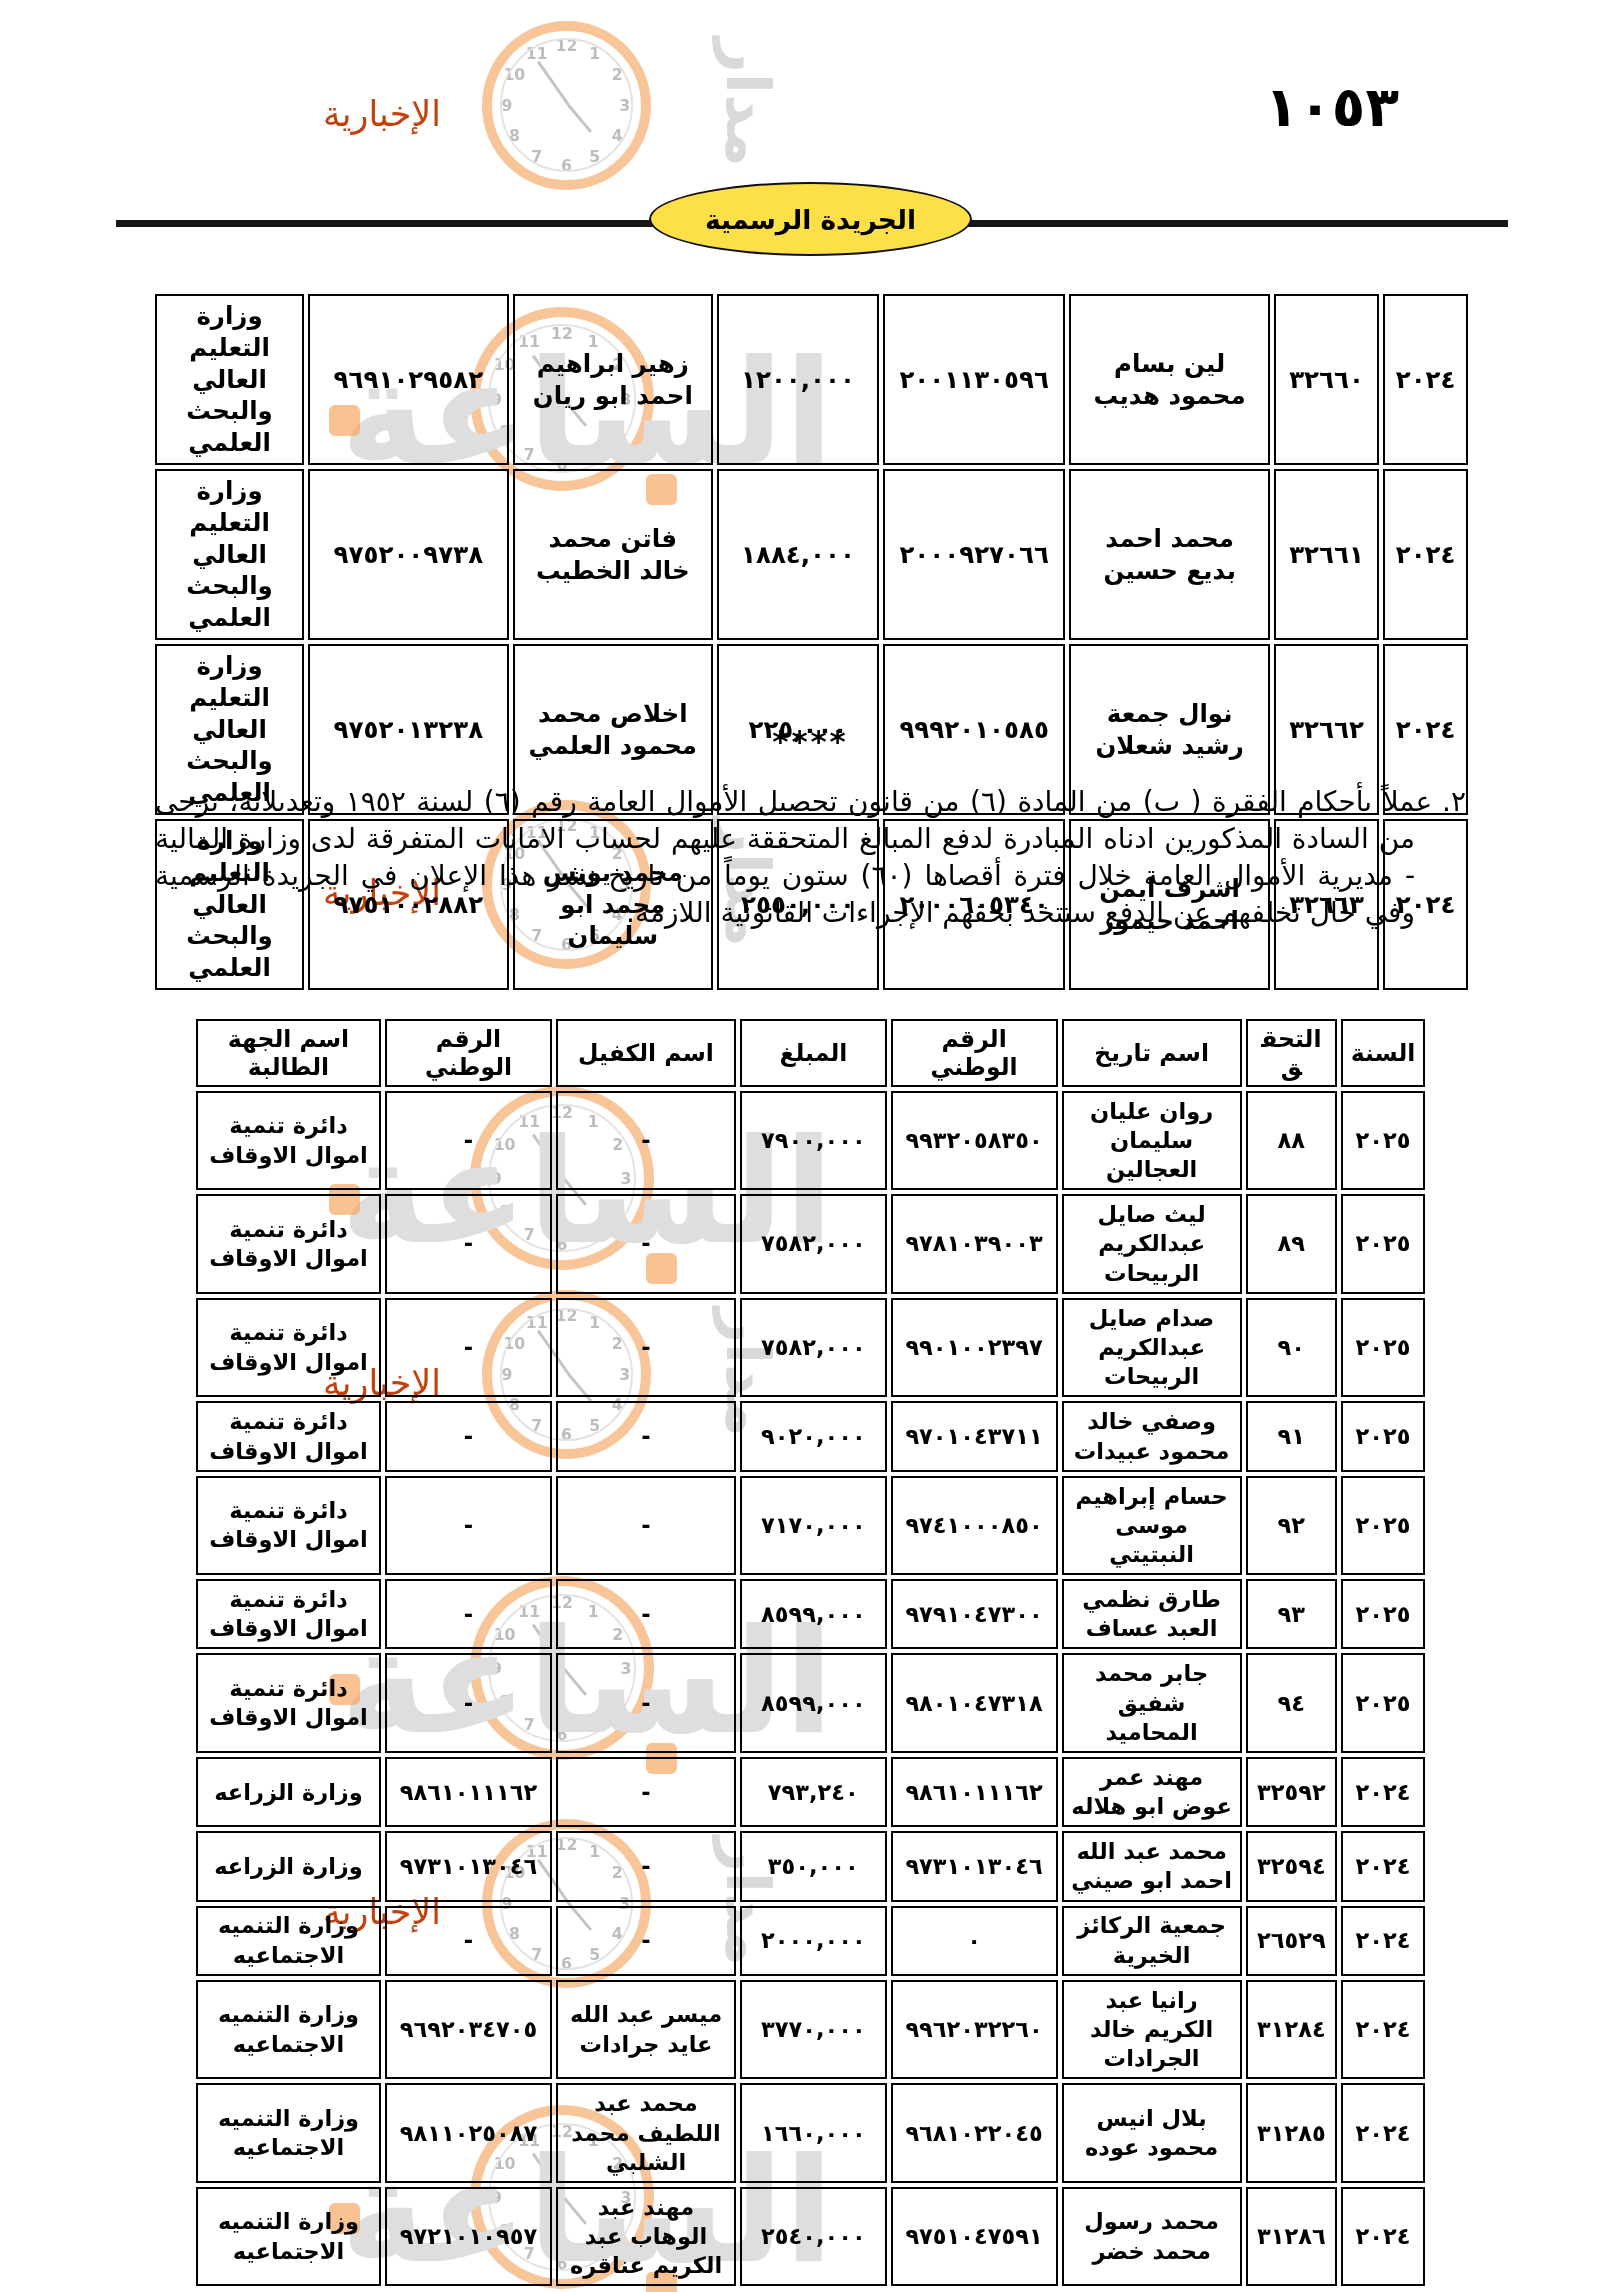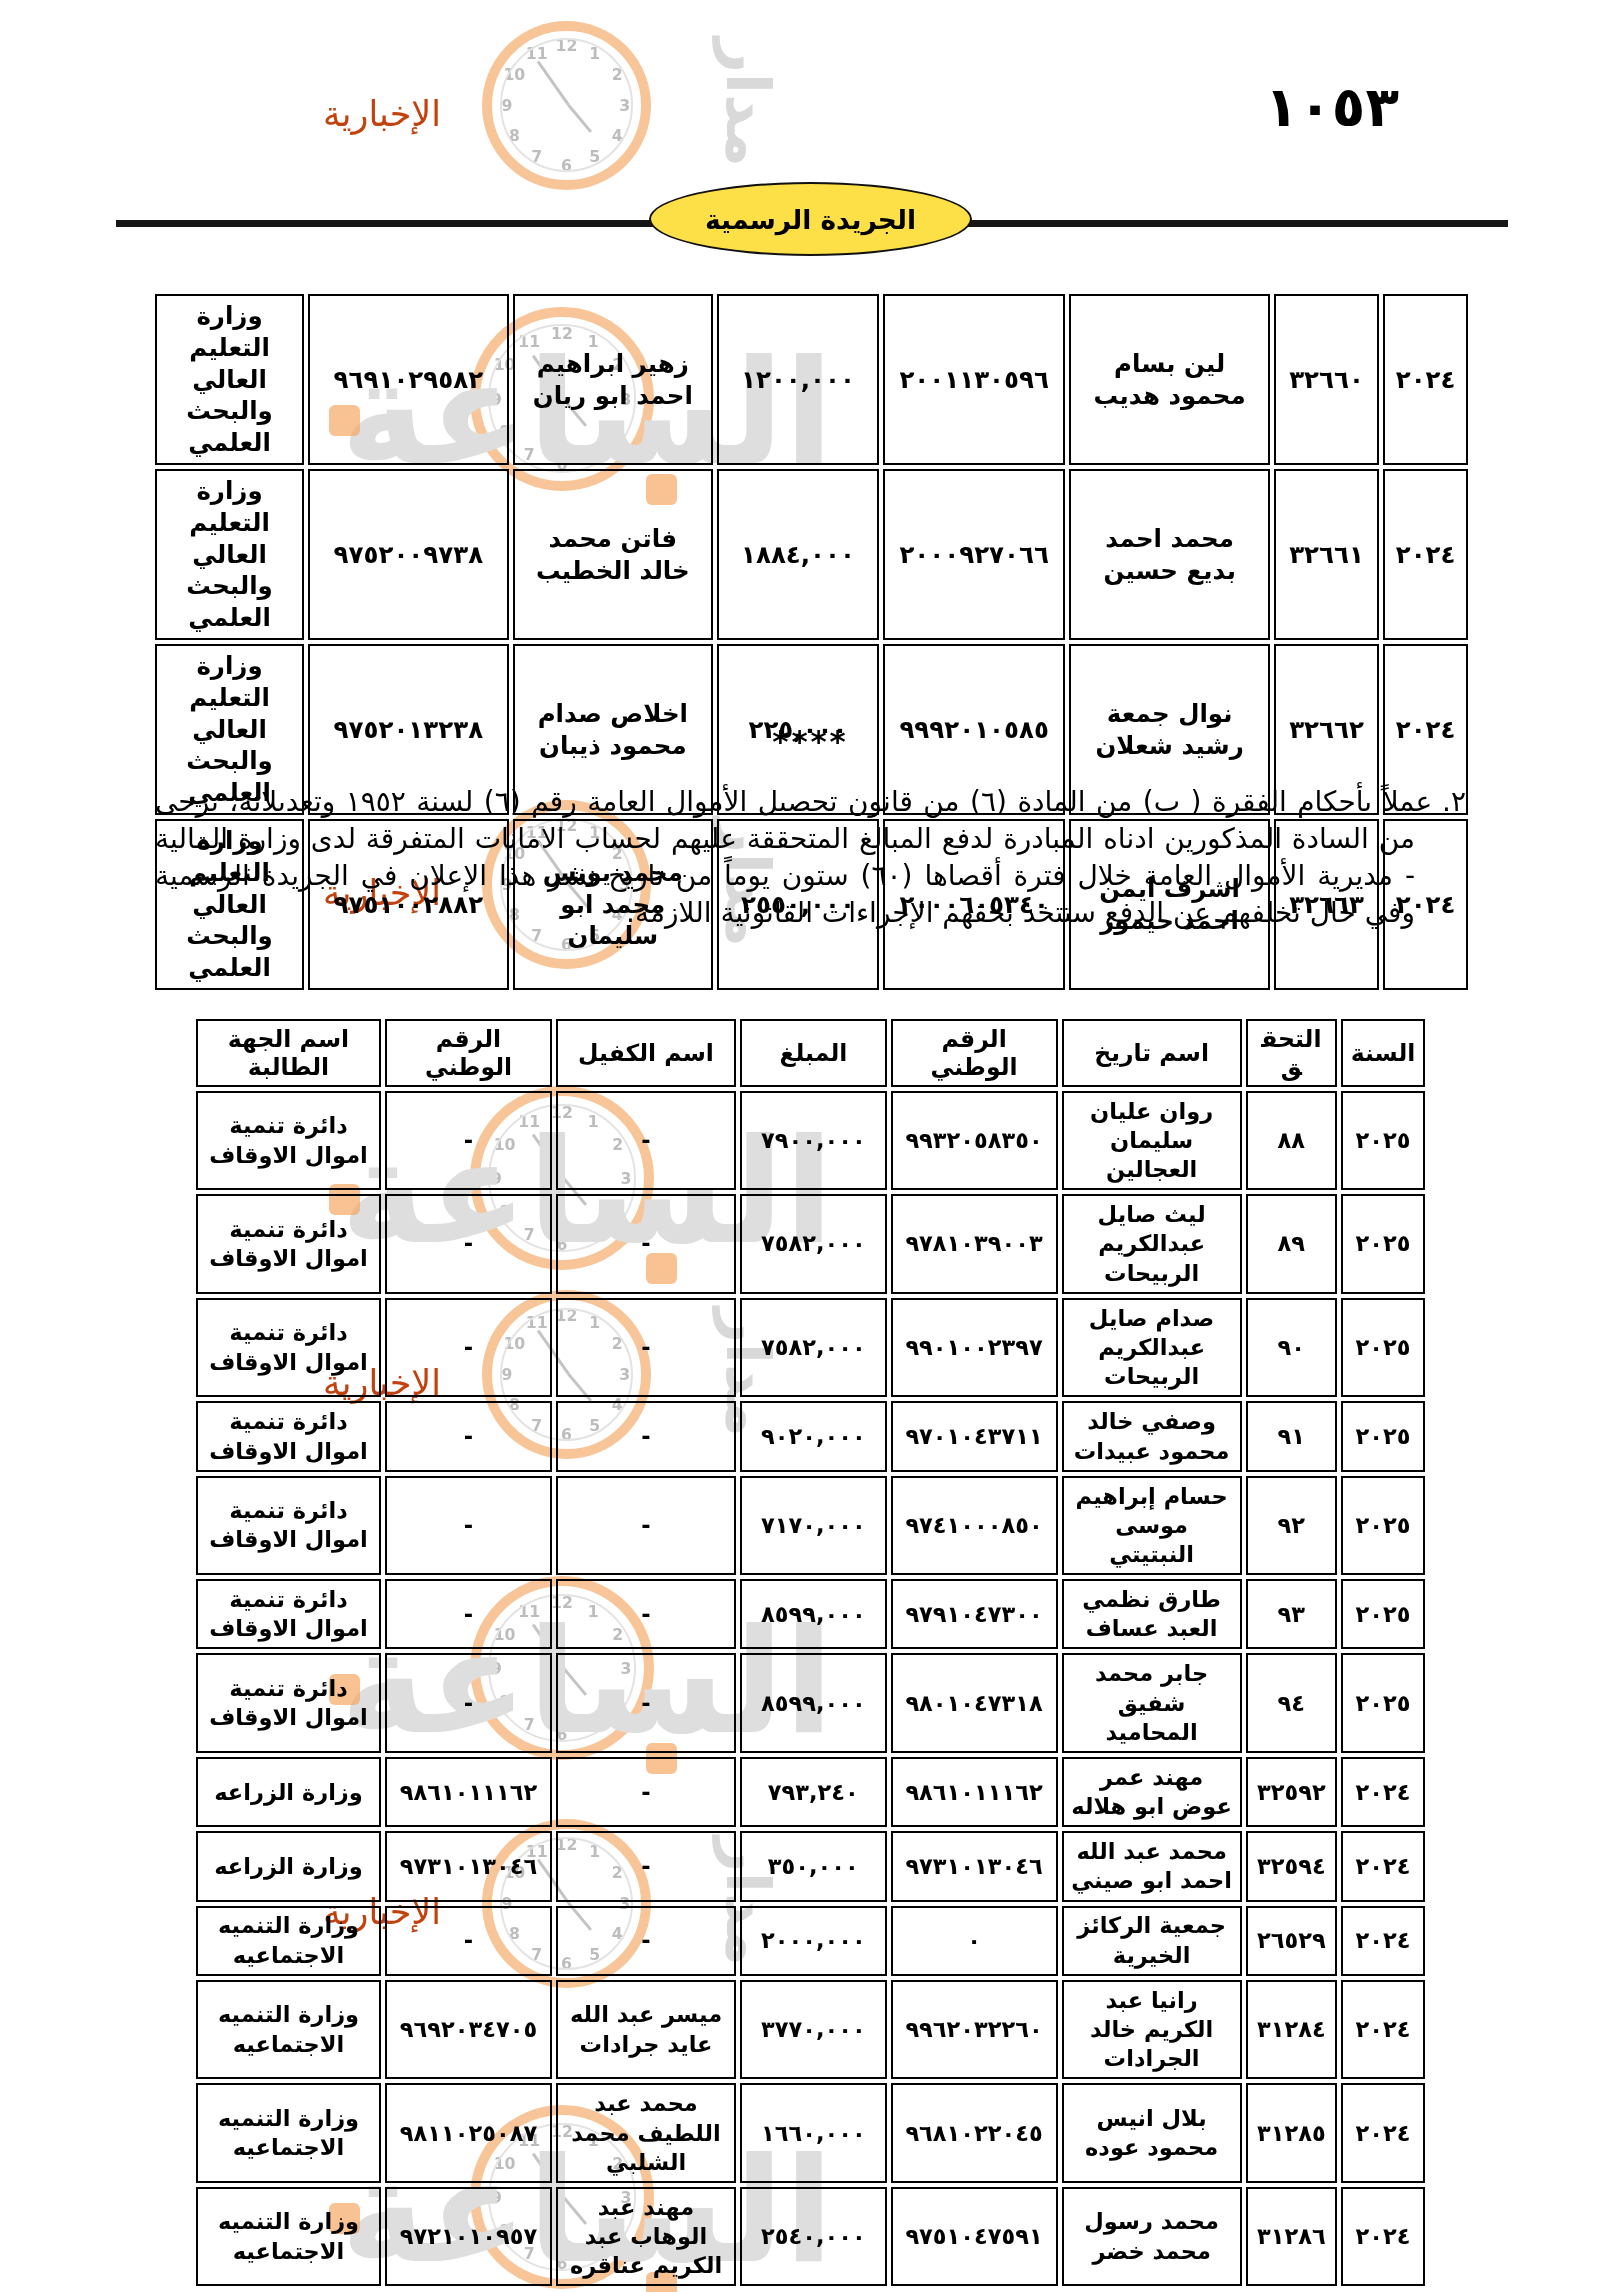--- a/index.html
+++ b/index.html
@@ -266,21 +266,21 @@
             <td>فاتن محمد خالد الخطيب</td>
             <td>٩٧٥٢٠٠٩٧٣٨</td>
             <td>وزارة التعليم العالي والبحث العلمي</td>
           </tr>
           <tr>
             <td>٢٠٢٤</td>
             <td>٣٢٦٦٢</td>
             <td>نوال جمعة رشيد شعلان</td>
             <td>٩٩٩٢٠١٠٥٨٥</td>
             <td>٢٢٥,٠٠٠</td>
-            <td>اخلاص صدام محمود ذيبان</td>
+            <td>اخلاص محمد محمود العلمي</td>
             <td>٩٧٥٢٠١٣٢٣٨</td>
             <td>وزارة التعليم العالي والبحث العلمي</td>
           </tr>
           <tr>
             <td>٢٠٢٤</td>
             <td>٣٢٦٦٣</td>
             <td>اشرف ايمن احمد حيمور</td>
             <td>٢٠٠٠٦٠٥٣٤٠</td>
             <td>٢٥٥٠,٠٠٠</td>
             <td>محمد يونس محمد ابو سليمان</td>

